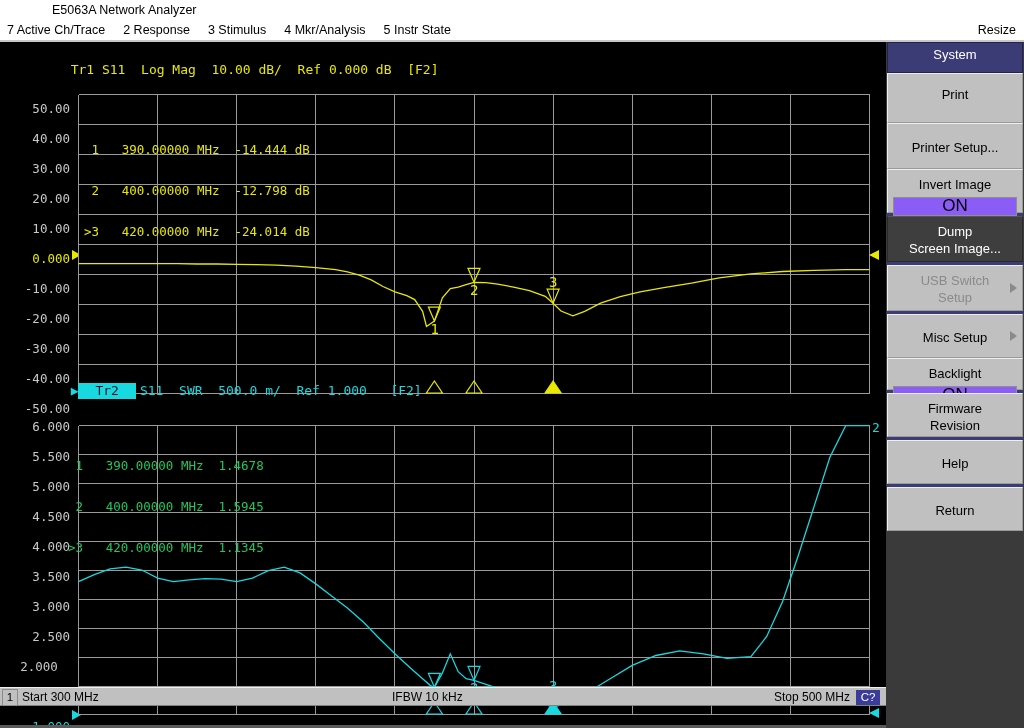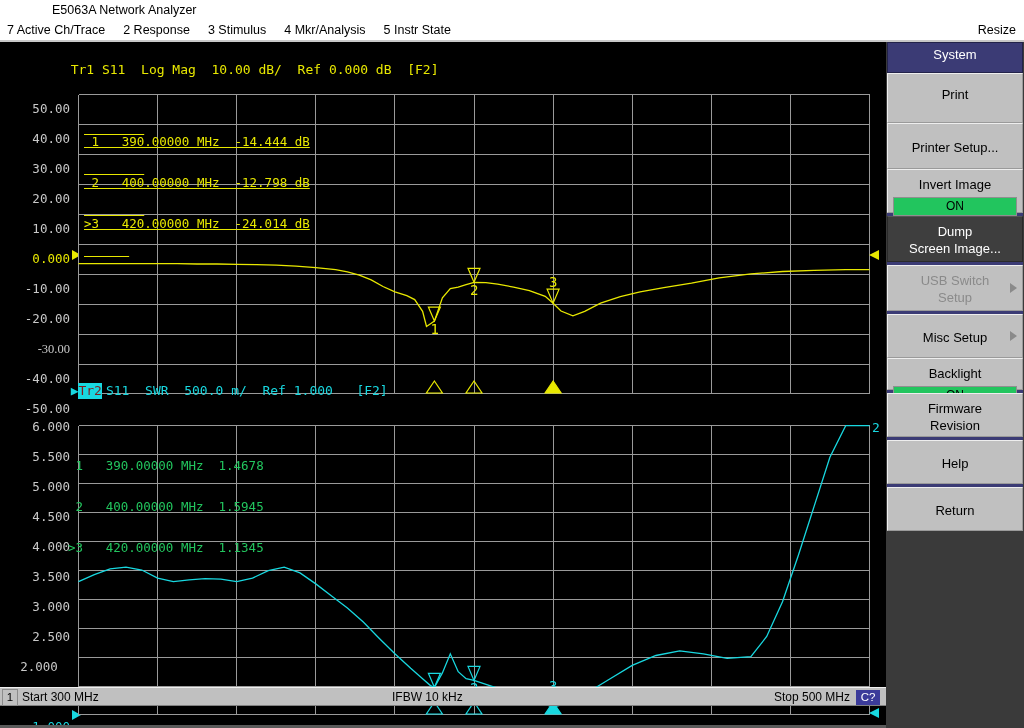--- a/index.html
+++ b/index.html
@@ -53,22 +53,22 @@
   .mono{font-family:"DejaVu Sans Mono","Liberation Mono",monospace;}
 
   
   .trhead{
     position:absolute;left:8px;height:16px;line-height:16px;
     font-size:13px;letter-spacing:0px;white-space:pre;
   }
   .trhead.t1{top:4px;color:#e8e800;}
   .trhead.t2{top:325px;color:#18d8e0;}
   .trlabel-box{
-    display:inline-block;background:#18d8e0;color:#7f1d1d;
-    padding:0 0;
+    display:inline-block;background:#18d8e0;color:#0f172a;
+    padding:0 17px;
   }
   .tri-right{
     position:absolute;width:0;height:0;
     border-top:5px solid transparent;border-bottom:5px solid transparent;
   }
 
   
   .ylab{
     position:absolute;right:0;width:62px;text-align:right;
     font-size:12.5px;line-height:12px;white-space:pre;
@@ -76,21 +76,21 @@
   }
   .ylab.ref1{color:#e8e800;}
   .ylab.ref2{color:#18d8e0;}
 
   .ycol{position:absolute;left:0;width:70px;}
 
   
   .mktable{
     position:absolute;font-size:12.5px;line-height:13.6px;white-space:pre;
   }
-  .mktable.t1{color:#e8e800;left:84px;top:66px;text-decoration:underline;}
+  .mktable.t1{color:#e8e800;left:84px;top:74px;}
   .mktable.t2{color:#22c55e;left:68px;top:390px;}
 
   
   .plot{position:absolute;background:#000;}
   .plot svg{display:block;}
 
   
   #softkeys{
     position:absolute;left:886px;top:2px;width:138px;height:645px;
     background:#3a3a3a;
@@ -110,21 +110,21 @@
   }
   .sk.sel{
     background:#3e3e3e;color:#ffffff;
     border:1px solid #2a2a2a;border-top:1px solid #555;
   }
   .sk.dis{color:#8a8a8a;}
   .sk .l1{display:block;line-height:17px;}
   .sk .l2{display:block;line-height:17px;}
   .sk .val{
     display:block;margin:4px 5px 0 5px;height:17px;line-height:16px;
-    background:#22c55e;border:1px solid #8f8f8f;font-size:12px;
+    background:#8b5cf6;border:1px solid #8f8f8f;font-size:17px;
   }
   .sk .arrow{
     position:absolute;right:5px;top:50%;margin-top:-5px;
     width:0;height:0;border-top:5px solid transparent;
     border-bottom:5px solid transparent;border-left:7px solid #8a8a8a;
   }
   .skgap{height:3px;background:#3b3b75;width:136px;margin:0 auto;}
 
   
   .statusbar{
@@ -183,21 +183,21 @@
 
       <div class="ycol" style="top:22px;height:316px;">
         <div class="ylab mono" style="top:39px;">50.00</div>
         <div class="ylab mono" style="top:69px;">40.00</div>
         <div class="ylab mono" style="top:99px;">30.00</div>
         <div class="ylab mono" style="top:129px;">20.00</div>
         <div class="ylab mono" style="top:159px;">10.00</div>
         <div class="ylab ref1 mono" style="top:189px;">0.000</div>
         <div class="ylab mono" style="top:219px;">-10.00</div>
         <div class="ylab mono" style="top:249px;">-20.00</div>
-        <div class="ylab mono" style="top:279px;font-family:Liberation Serif, serif;">-30.00</div>
+        <div class="ylab mono" style="top:279px;">-30.00</div>
         <div class="ylab mono" style="top:309px;">-40.00</div>
         <div class="ylab mono" style="top:339px;">-50.00</div>
       </div>
 
       <div class="tri-right" style="left:72px;top:208px;border-left:9px solid #e8e800;"></div>
 
       <div class="plot" style="left:78px;top:52px;width:792px;height:300px;">
         <svg width="792" height="300" viewBox="0 0 792 300">
           <rect x="0" y="0" width="792" height="300" fill="#000000"></rect>
           <g stroke="#9a9a9a" stroke-width="1" shape-rendering="crispEdges">

